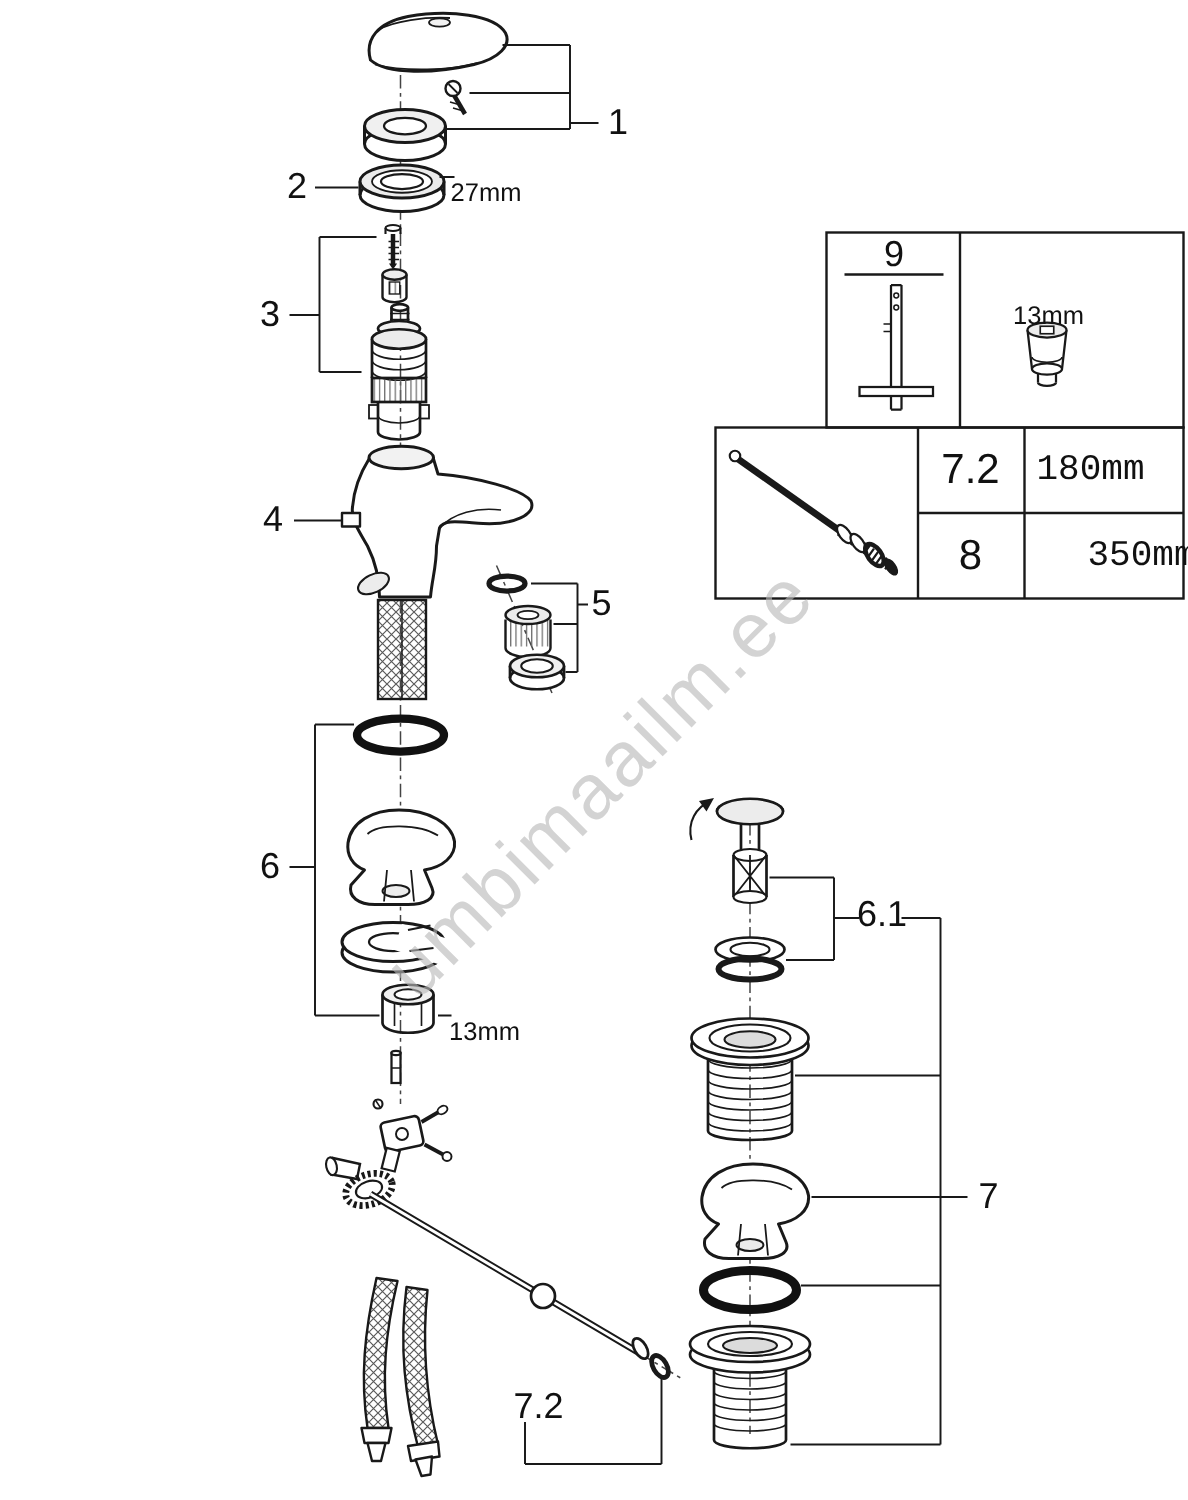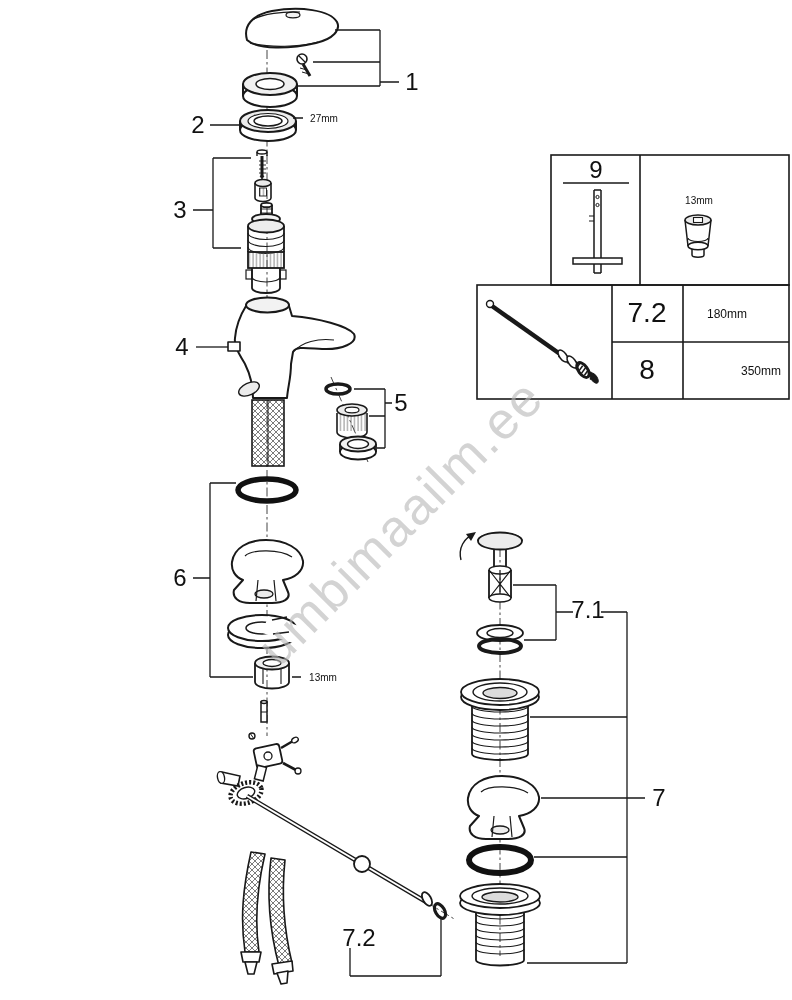--- a/index.html
+++ b/index.html
@@ -1,22 +1,22 @@
 <!DOCTYPE html>
 <html><head>
 <meta charset="utf-8">
 <style>
   html,body{margin:0;padding:0;background:#fff;}
   #stage{position:relative;width:792px;height:1000px;background:#fff;overflow:hidden;
          font-family:"Liberation Sans",sans-serif;}
   #art{position:absolute;left:0;top:0;z-index:1;}
   .lbl{position:absolute;z-index:3;font-size:24px;color:#111;white-space:nowrap;
        transform:translate(-50%,-50%);}
-  .sm{font-size:10px;}
-  .med{font-size:12px;}
+  .sm{font-size:17px;margin-top:11px;}
+  .med{font-size:24px;font-family:Liberation Mono, monospace;}
   .big{font-size:28px;}
   .watermark{position:absolute;left:400px;top:522px;z-index:2;
        transform:translate(-50%,-50%) rotate(-45deg);
        font-size:52px;letter-spacing:2px;color:#b9b9b9;opacity:.62;pointer-events:none;}
 </style>
 </head>
 <body>
 
 <div id="stage">
 
@@ -298,21 +298,21 @@
 
 <div class="watermark">umbimaailm.ee</div>
 
 <div class="lbl" style="left:412px;top:82px">1</div>
 <div class="lbl" style="left:198px;top:125px">2</div>
 <div class="lbl" style="left:180px;top:210px">3</div>
 <div class="lbl" style="left:182px;top:347px">4</div>
 <div class="lbl" style="left:401px;top:403px">5</div>
 <div class="lbl" style="left:180px;top:578px">6</div>
 <div class="lbl" style="left:659px;top:798px">7</div>
-<div class="lbl" style="left:588px;top:610px">7.1</div>
+<div class="lbl" style="left:588px;top:610px">6.1</div>
 <div class="lbl" style="left:359px;top:938px">7.2</div>
 <div class="lbl" style="left:596px;top:170px">9</div>
 
 <div class="lbl sm" style="left:324px;top:118px">27mm</div>
 <div class="lbl sm" style="left:323px;top:677px">13mm</div>
 <div class="lbl sm" style="left:699px;top:200px">13mm</div>
 
 <div class="lbl big" style="left:647px;top:313px">7.2</div>
 <div class="lbl med" style="left:727px;top:314px">180mm</div>
 <div class="lbl big" style="left:647px;top:370px">8</div>

